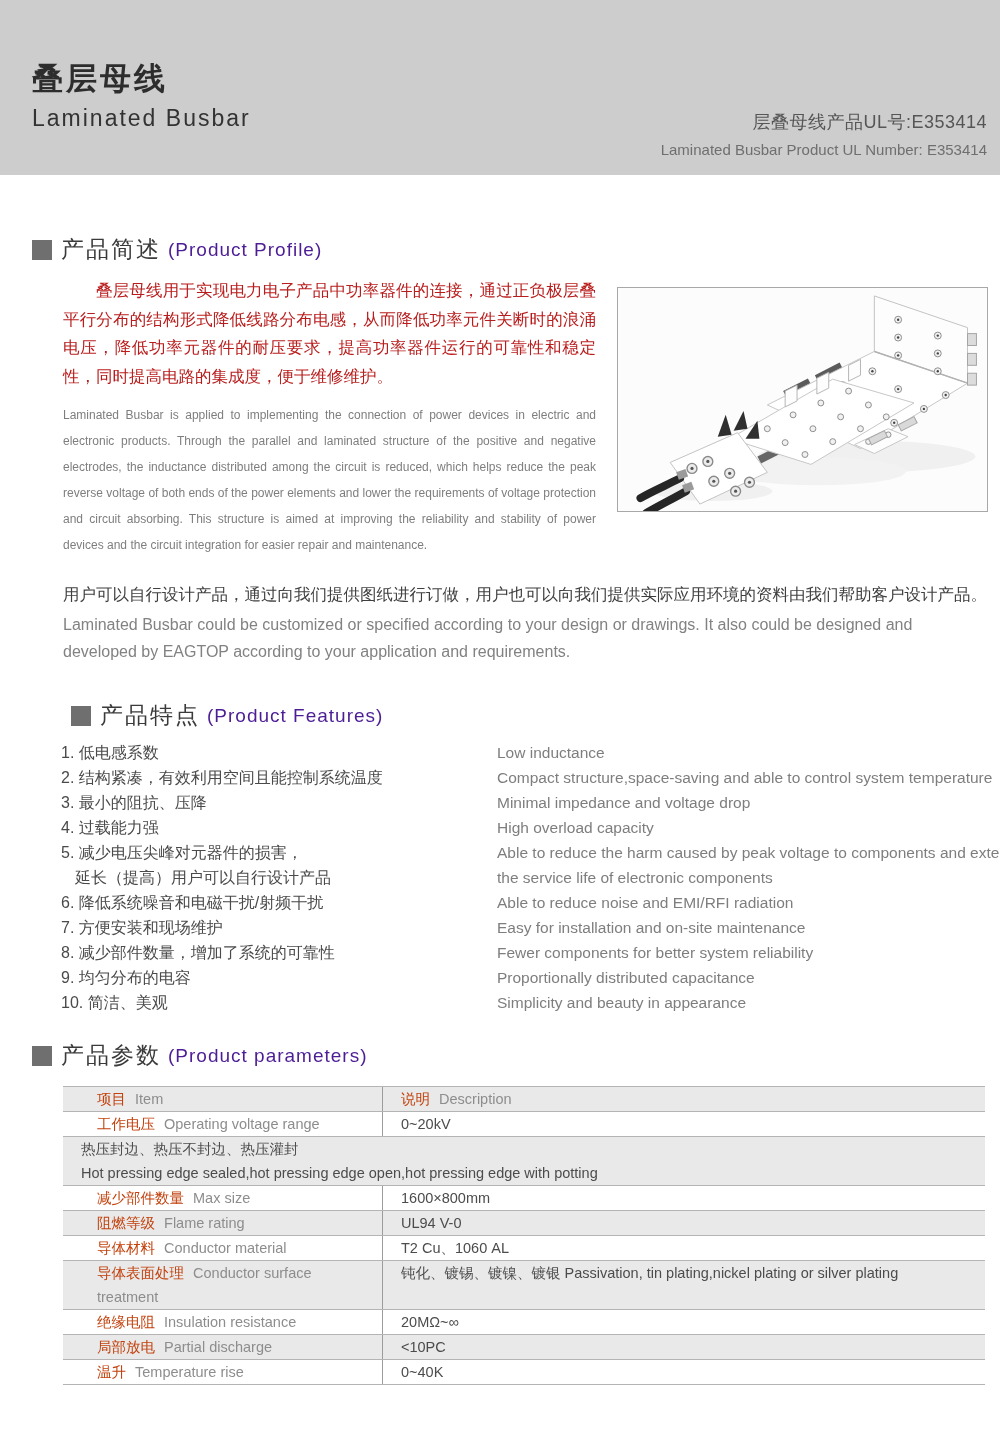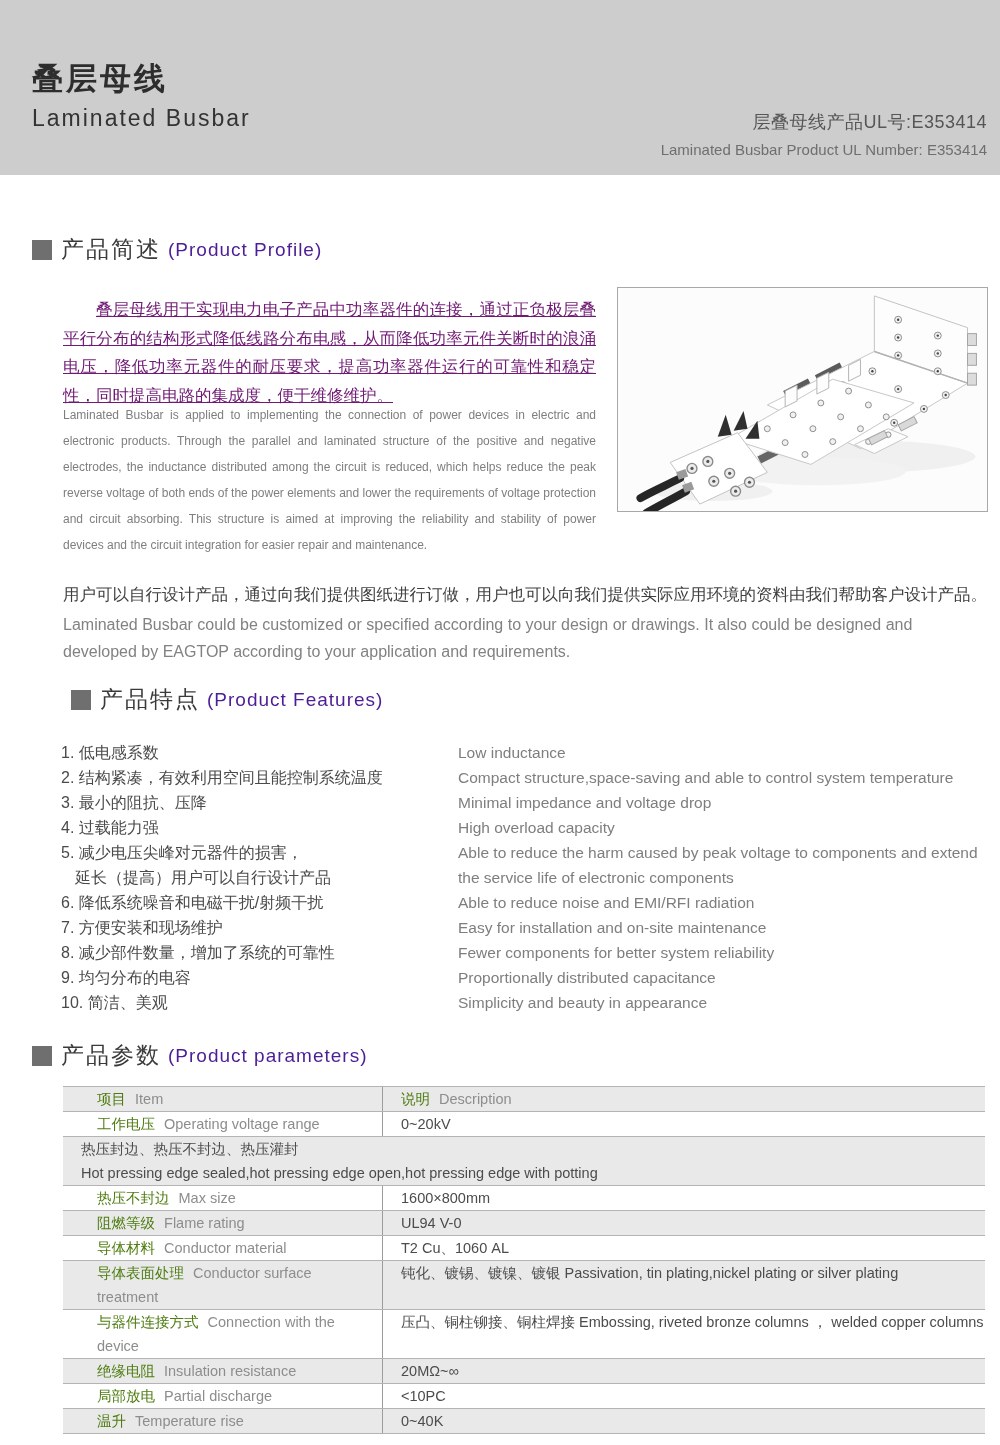--- a/index.html
+++ b/index.html
@@ -13,46 +13,46 @@
   .title-en{position:absolute;left:32px;top:105px;font-size:23px;color:#333;letter-spacing:2px;}
   .ul-block{position:absolute;right:13px;top:110px;text-align:right;}
   .ul-zh{font-size:18px;color:#565656;letter-spacing:.5px;}
   .ul-en{font-size:15px;color:#6f6f6f;margin-top:7px;}
   
   .sec-head{position:absolute;left:32px;display:flex;align-items:center;}
   .sq{width:20px;height:20px;background:var(--bullet,#6f6f6f);margin-right:9px;flex:0 0 auto;}
   .sh-zh{font-size:23px;color:#3a3a3a;letter-spacing:2px;}
   .sh-en{font-size:19px;color:#4c1d95;letter-spacing:1px;margin-left:7px;}
   
-  .para-zh{position:absolute;left:63px;top:295px;width:533px;font-size:16.5px;line-height:28.5px;
-    color:#701a75;text-align:justify;text-indent:2em;text-decoration:underline;}
+  .para-zh{position:absolute;left:63px;top:276px;width:533px;font-size:16.5px;line-height:28.5px;
+    color:#b91c1c;text-align:justify;text-indent:2em;}
   .para-en{position:absolute;left:63px;top:402px;width:533px;font-size:12px;line-height:26px;
     color:#7e7e7e;text-align:justify;}
   .custom-zh{position:absolute;left:63px;top:584px;width:930px;font-size:16.5px;color:#3f3f3f;}
   .custom-en{position:absolute;left:63px;top:611px;width:892px;font-size:16px;line-height:27px;color:#828282;}
   
   .photo{position:absolute;left:617px;top:287px;width:371px;height:225px;background:#fcfcfc;
     border:1px solid #a8a8a8;box-sizing:border-box;}
   .photo svg{display:block;width:100%;height:100%;}
   
   .features-list{position:absolute;left:61px;top:740px;width:900px;}
-  .feature-row{display:flex;height:25px;line-height:25px;}
+  .feature-row{display:flex;height:25px;line-height:25px;gap:39px;}
   .f-zh{width:397px;font-size:16px;color:#4a4a4a;flex:0 0 auto;white-space:nowrap;}
   .f-zh.indent{padding-left:14px;box-sizing:border-box;}
   .f-en{font-size:15.5px;color:#7e7e7e;white-space:nowrap;}
   
   .params{position:absolute;left:63px;top:1086px;width:922px;border-top:1px solid var(--tbl-border,#b4b4b4);
     font-size:14.5px;}
   .p-row{display:flex;border-bottom:1px solid var(--tbl-border,#b4b4b4);}
   .p-header{background:var(--stripe,#e9e9e9);}
   .p-body .p-row:nth-child(even){background:var(--stripe,#e9e9e9);}
   .p-left{width:320px;flex:0 0 auto;border-right:1px solid var(--divider,#9c9c9c);
     padding:0 10px 0 34px;box-sizing:border-box;line-height:24px;}
   .p-val{flex:1;padding-left:18px;line-height:24px;color:#4c4c4c;}
-  .pl-zh{color:#4d7c0f;}
+  .pl-zh{color:#c2410c;}
   .pl-en{color:#8d8d8d;margin-left:5px;}
   .p-row.stacked .pl-zh,.p-row.stacked .pl-en{display:block;margin-left:0;}
   .p-val div{white-space:nowrap;}
 </style>
 </head>
 <body>
 
 <div class="page">
 
   <div class="masthead">
@@ -175,21 +175,21 @@
       <path d="M62,192 C46,200 32,206 22,212" stroke="#262626" stroke-width="8" fill="none" stroke-linecap="round"></path>
       <path d="M68,205 C52,214 38,221 28,227" stroke="#262626" stroke-width="8" fill="none" stroke-linecap="round"></path>
       <rect x="58" y="186" width="10" height="8" fill="#9a9a9a" transform="rotate(-20 58 186)"></rect>
       <rect x="64" y="199" width="10" height="8" fill="#9a9a9a" transform="rotate(-20 64 199)"></rect>
     </svg>
   </div>
 
   <div class="custom-zh">用户可以自行设计产品，通过向我们提供图纸进行订做，用户也可以向我们提供实际应用环境的资料由我们帮助客户设计产品。</div>
   <div class="custom-en">Laminated Busbar could be customized or specified according to your design or drawings. It also could be designed and developed by EAGTOP according to your application and requirements.</div>
 
-  <div class="sec-head" style="top:684px;padding-left:39px;">
+  <div class="sec-head" style="top:700px;padding-left:39px;">
     <span class="sq"></span>
     <span class="sh-zh">产品特点</span>
     <span class="sh-en">(Product Features)</span>
   </div>
 
   <div class="features-list">
     <div class="feature-row">
       <span class="f-zh">1. 低电感系数</span>
       <span class="f-en">Low inductance</span>
     </div>
@@ -276,21 +276,21 @@
 
     <div class="p-row stacked">
       <div class="p-val">
             <div>热压封边、热压不封边、热压灌封</div>
             <div>Hot pressing edge sealed,hot pressing edge open,hot pressing edge with potting</div>
           </div>
     </div>
 
     <div class="p-row">
       <div class="p-left">
-        <span class="pl-zh">热压不封边</span>
+        <span class="pl-zh">减少部件数量</span>
         <span class="pl-en">Max size</span>
       </div>
       <div class="p-val">
             <div>1600×800mm</div>
           </div>
     </div>
 
     <div class="p-row">
       <div class="p-left">
         <span class="pl-zh">阻燃等级</span>
@@ -314,29 +314,20 @@
     <div class="p-row">
       <div class="p-left">
         <span class="pl-zh">导体表面处理</span>
         <span class="pl-en">Conductor surface treatment</span>
       </div>
       <div class="p-val">
             <div>钝化、镀锡、镀镍、镀银 Passivation, tin plating,nickel plating or silver plating</div>
           </div>
     </div>
 
-    <div class="p-row">
-      <div class="p-left">
-        <span class="pl-zh">与器件连接方式</span>
-        <span class="pl-en">Connection with the device</span>
-      </div>
-      <div class="p-val">
-            <div>压凸、铜柱铆接、铜柱焊接 Embossing, riveted bronze columns ， welded copper columns</div>
-          </div>
-    </div>
 
     <div class="p-row">
       <div class="p-left">
         <span class="pl-zh">绝缘电阻</span>
         <span class="pl-en">Insulation resistance</span>
       </div>
       <div class="p-val">
             <div>20MΩ~∞</div>
           </div>
     </div>

